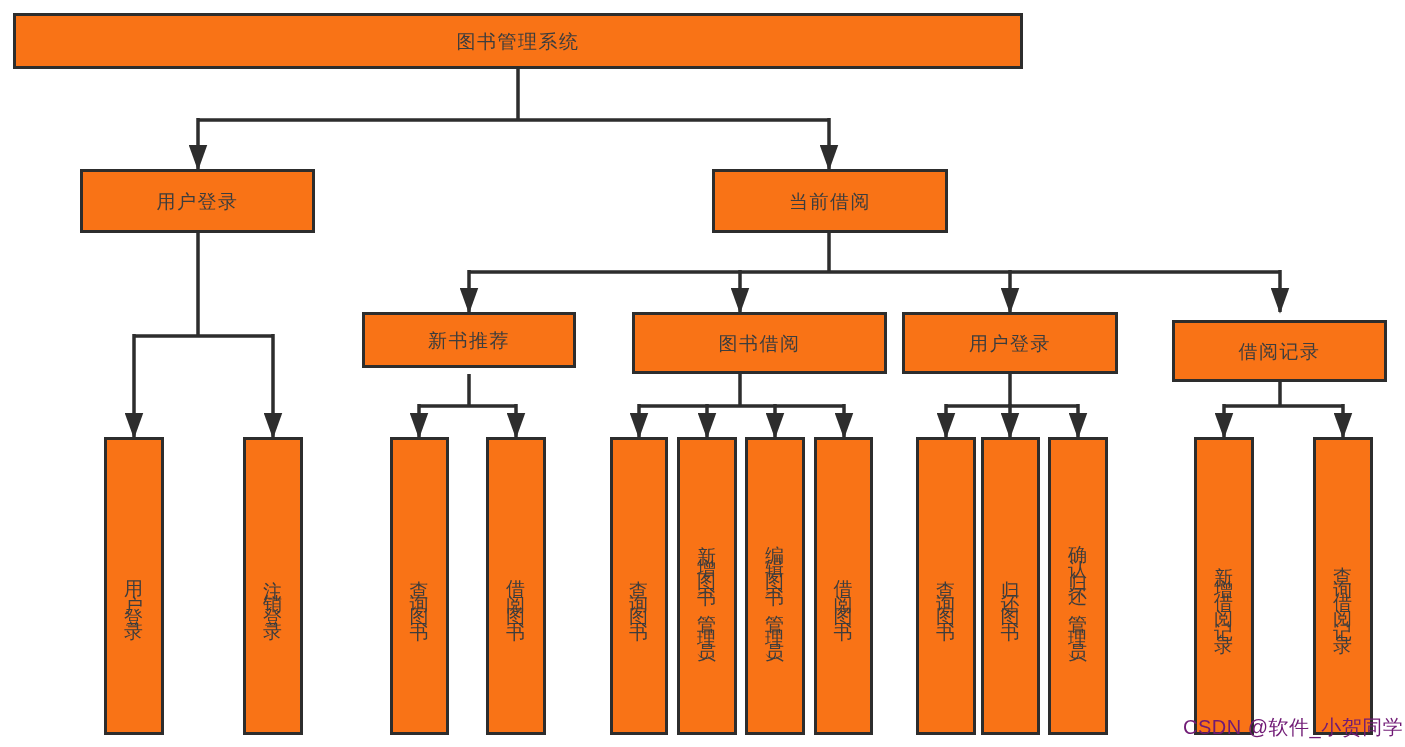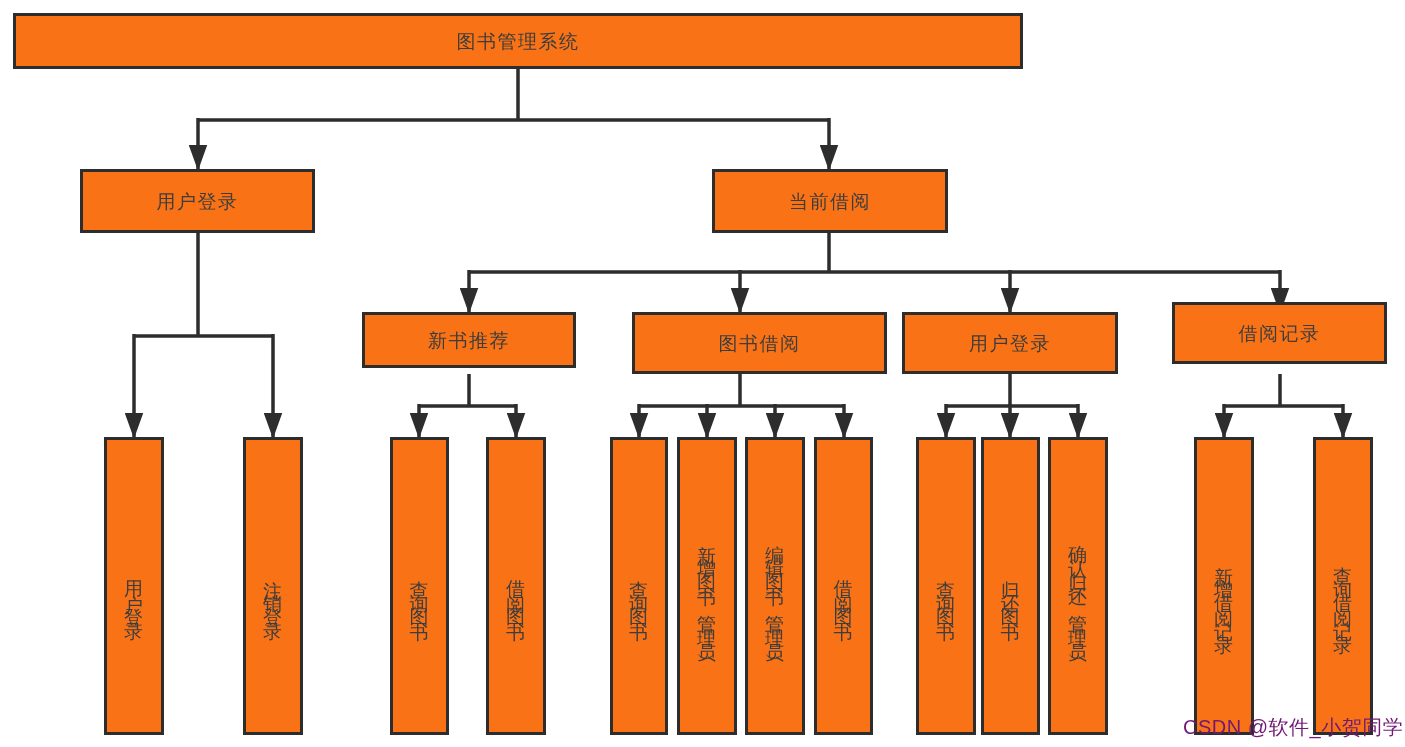--- a/index.html
+++ b/index.html
@@ -122,21 +122,21 @@
 
   <div class="box" style="left:362px;top:312px;width:214px;height:56px">
     <span class="hlabel">新书推荐</span>
   </div>
   <div class="box" style="left:632px;top:312px;width:255px;height:62px">
     <span class="hlabel">图书借阅</span>
   </div>
   <div class="box" style="left:902px;top:312px;width:216px;height:62px">
     <span class="hlabel">用户登录</span>
   </div>
-  <div class="box" style="left:1172px;top:302px;width:215px;height:62px">
+  <div class="box" style="left:1172px;top:320px;width:215px;height:62px">
     <span class="hlabel">借阅记录</span>
   </div>
 
   <div class="box" style="left:104px;top:437px;width:60px;height:298px">
     <span class="vtext">用户登录</span>
   </div>
   <div class="box" style="left:243px;top:437px;width:60px;height:298px">
     <span class="vtext">注销登录</span>
   </div>
 

